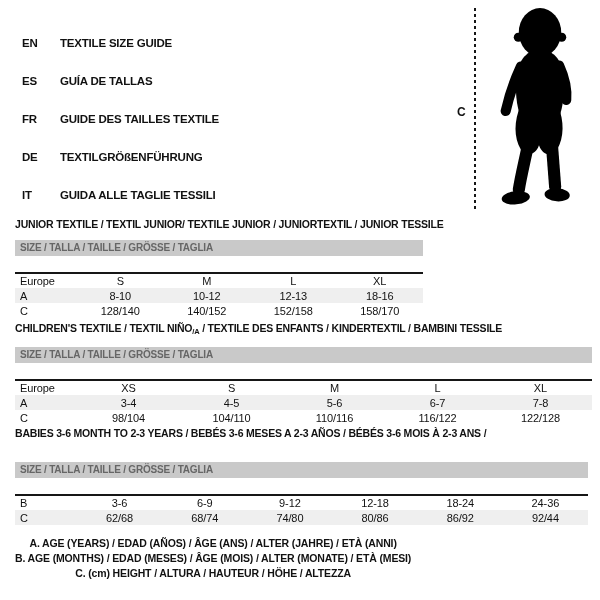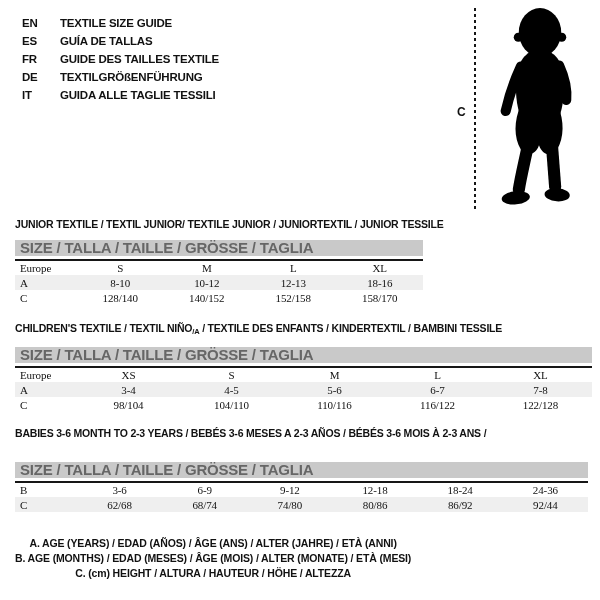--- a/index.html
+++ b/index.html
@@ -7,21 +7,21 @@
   body { font-family: "Liberation Sans", sans-serif; color: #111; }
   .canvas {
     position: relative;
     width: 600px; height: 600px;
     background: #fff;
     overflow: hidden;
   }
 
   
   .lang-list { position: absolute; left: 22px; top: 14px; }
-  .lang-row { display: flex; line-height: 18px; font-size: 11.5px; font-weight: bold; letter-spacing: -0.2px; }
+  .lang-row { display: flex; line-height: 18px; font-size: 11.5px; font-weight: bold; letter-spacing: -0.2px; margin-top: 20px; }
   .lang-code { width: 38px; }
   .lang-title { white-space: nowrap; }
 
   
   .figure { position: absolute; left: 440px; top: 0; width: 160px; height: 215px; }
   .height-line {
     position: absolute; left: 34px; top: 8px;
     width: 2px; height: 201px;
     background: repeating-linear-gradient(to bottom, #161616 0 3px, transparent 3px 6px);
   }
@@ -31,27 +31,27 @@
   
   .section-title {
     position: absolute; left: 15px;
     font-size: 10.5px; font-weight: bold; letter-spacing: -0.2px;
     white-space: nowrap; line-height: 14.5px;
   }
   .size-table-wrap { position: absolute; left: 15px; }
   .size-bar {
     height: 16px; line-height: 16px;
     background: #c9c9c9; color: #666;
-    font-size: 15px; font-weight: bold; letter-spacing: -0.2px;
+    font-size: 10px; font-weight: bold; letter-spacing: -0.2px;
     padding-left: 5px;
   }
   table.size-table {
     border-collapse: collapse; table-layout: fixed;
-    width: 100%; margin-top: 3px;
-    font-size: 11px; letter-spacing: -0.1px; font-family: Liberation Serif, serif;
+    width: 100%; margin-top: 16px;
+    font-size: 11px; letter-spacing: -0.1px;
   }
   table.size-table tr { height: 15px; }
   table.size-table td { text-align: center; padding: 0; vertical-align: middle; }
   table.size-table td.lbl { text-align: left; padding-left: 5px; }
   tr.row-top td { border-top: 2px solid #161616; }
   tr.row-alt td { background: #efefef; }
 
   
   .notes { position: absolute; left: 15px; top: 536px; }
   .note-line { font-size: 10.5px; font-weight: bold; line-height: 15px; letter-spacing: -0.15px; white-space: nowrap; text-align: center; }

